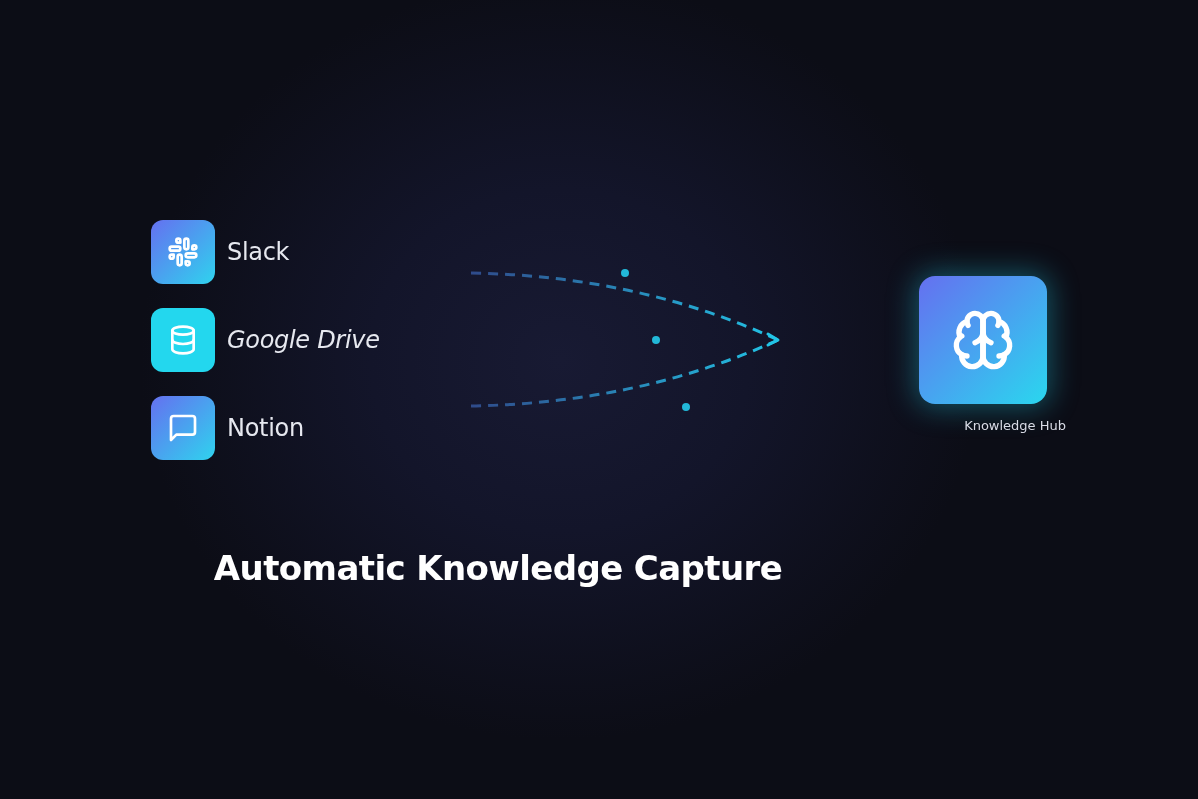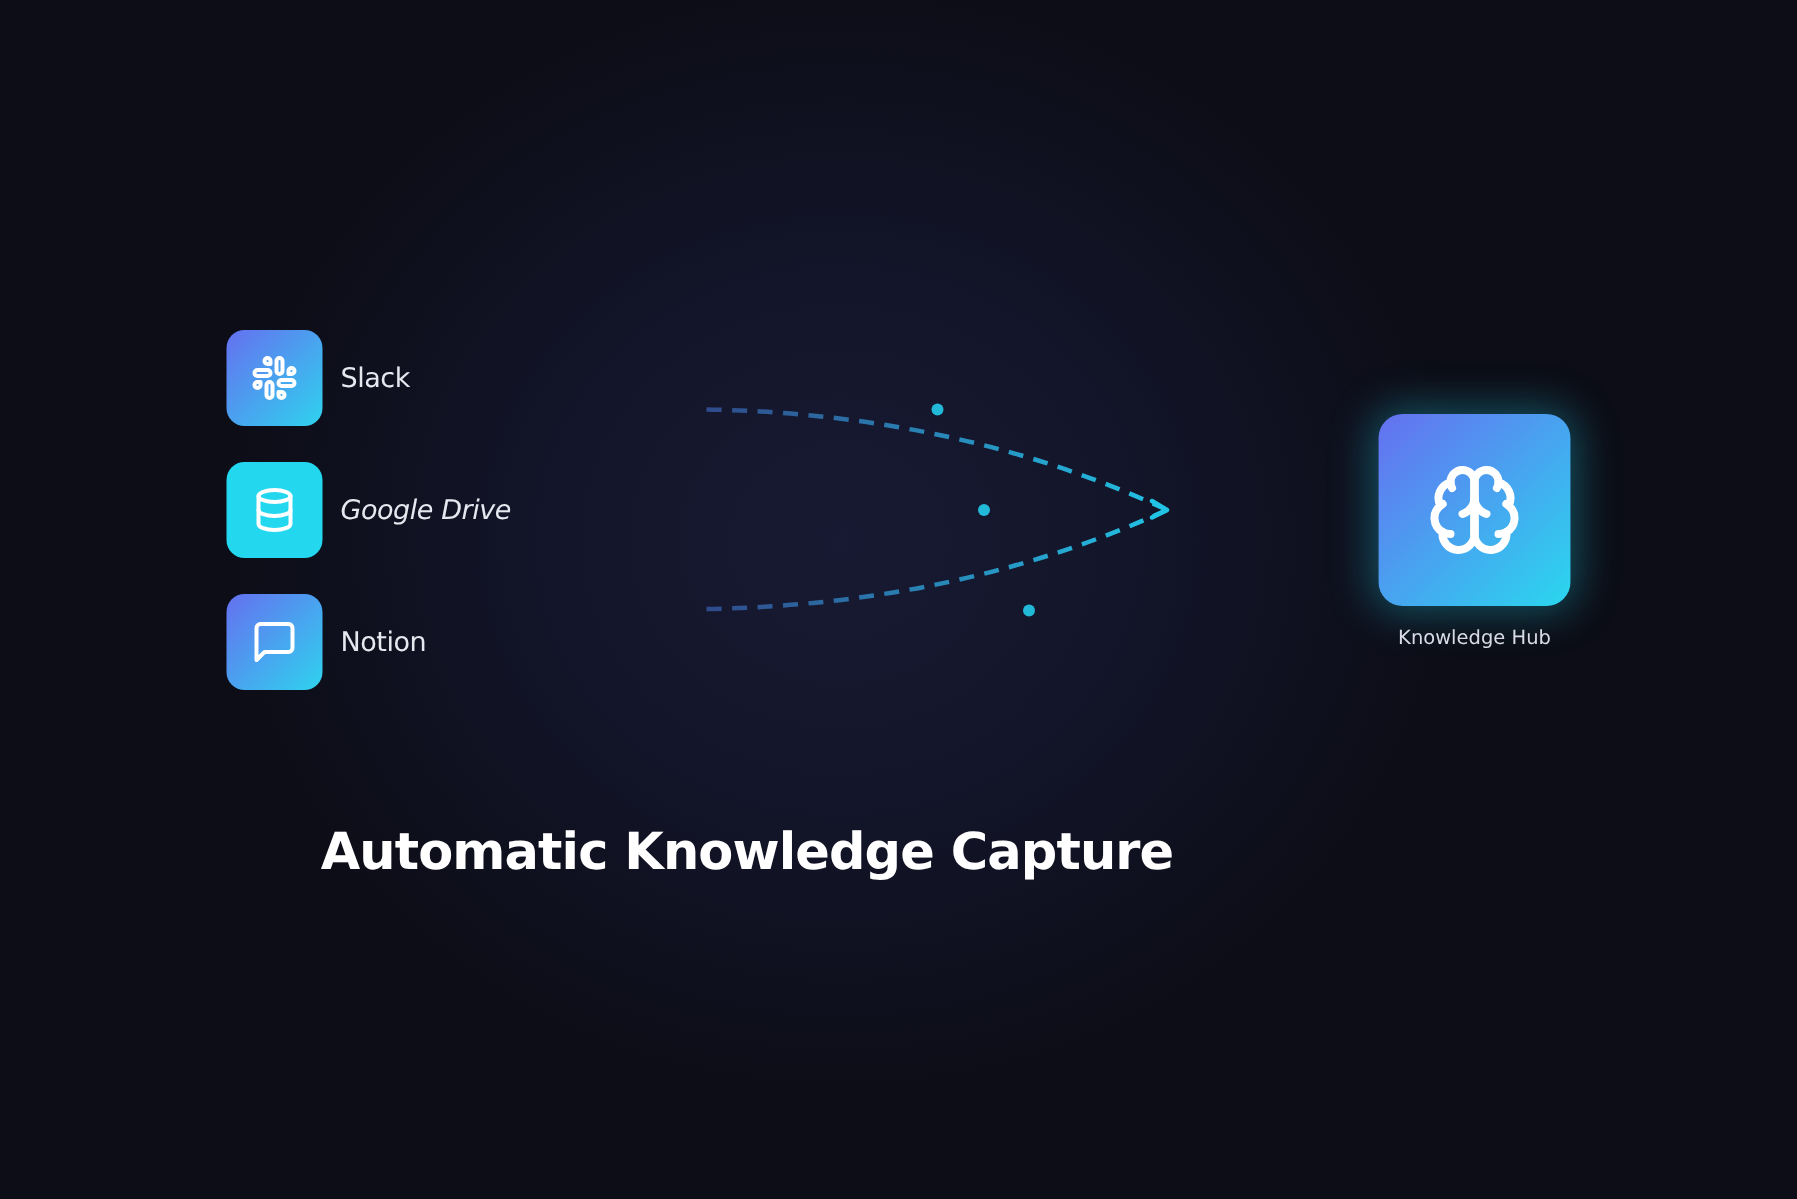--- a/index.html
+++ b/index.html
@@ -29,21 +29,21 @@
       display: flex;
       align-items: center;
       justify-content: center;
       box-sizing: border-box;
     }
     .grad-a { background: linear-gradient(135deg, #6570f0 0%, #2fd3ee 100%); }
     .grad-b { background: #23d7ee; }
     .src-label {
       margin-left: 12px;
       color: #e6e8ef;
-      font-size: 18px;
+      font-size: 24px;
       font-family: "DejaVu Sans", sans-serif;
       letter-spacing: -0.3px;
     }
     .hub {
       position: absolute;
       left: 919px;
       top: 276px;
       width: 128px;
       height: 128px;
       border-radius: 16px;
@@ -51,21 +51,21 @@
       box-shadow: 0 0 28px 4px rgba(34, 211, 238, 0.35);
       display: flex;
       align-items: center;
       justify-content: center;
     }
     .hub-label {
       position: absolute;
       left: 900px;
       width: 166px;
       top: 418px;
-      text-align: center;
+      text-align: right;
       color: #d9dce6;
       font-size: 13px;
       font-family: "DejaVu Sans", sans-serif;
     }
     .flow {
       position: absolute;
       left: 0;
       top: 0;
     }
     .title {

